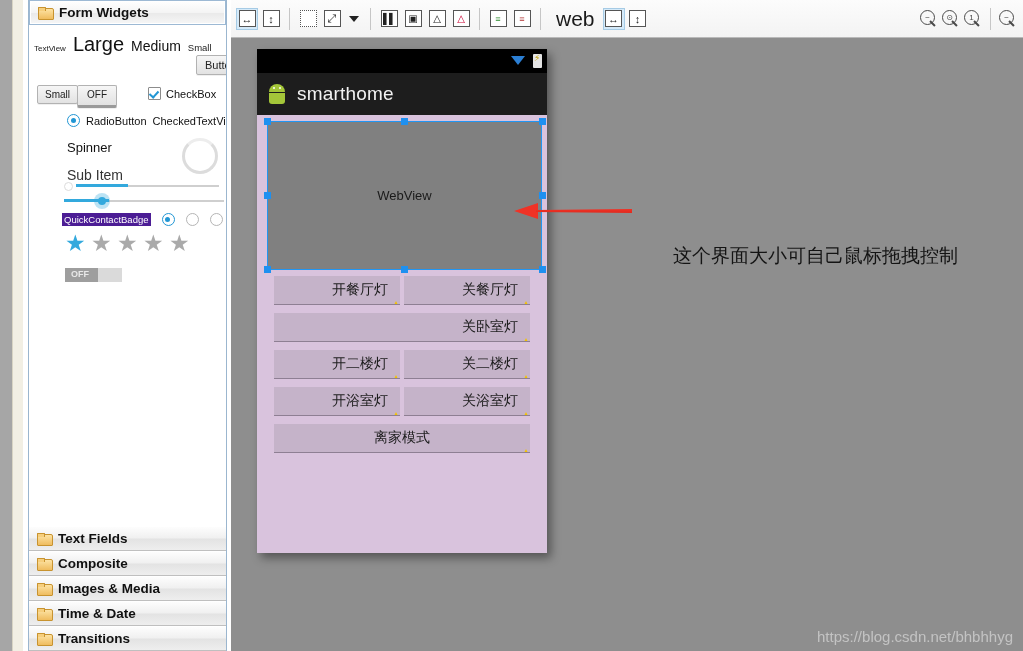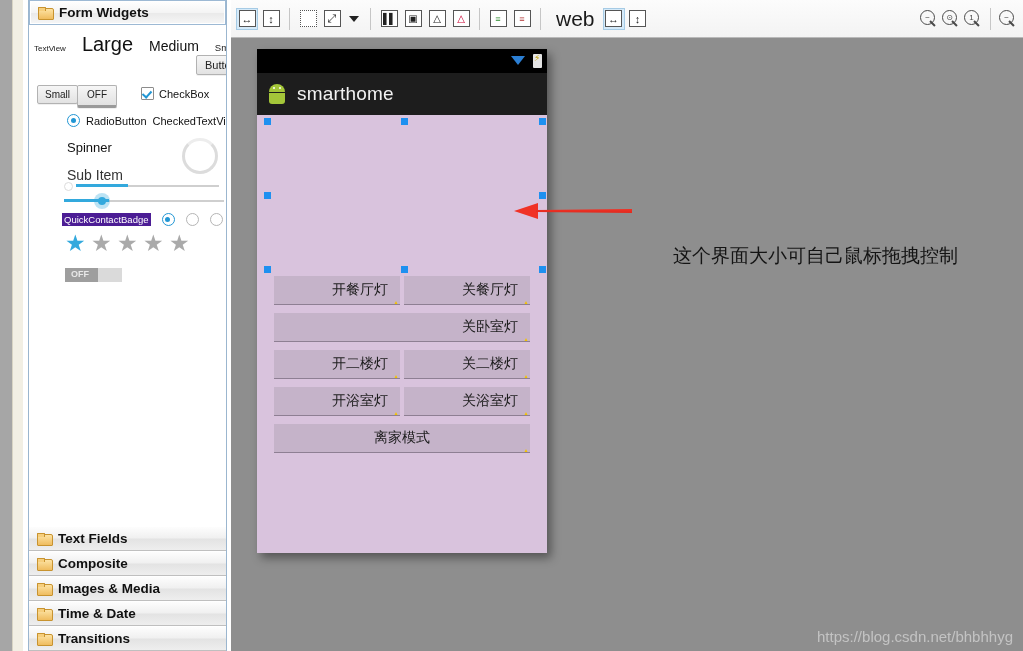--- a/index.html
+++ b/index.html
@@ -52,36 +52,36 @@
   .folder:after{
     content:"";position:absolute;left:0;top:0px;width:6px;height:3px;
     background:#f6cf7e;border:1px solid #c8932f;border-bottom:none;border-radius:1px 1px 0 0;
   }
 
   
   #widget-area{position:absolute;left:0;top:25px;right:0;height:450px;background:#fff;overflow:hidden;}
   #bottom-cats{position:absolute;left:0;bottom:0;width:100%;}
 
   
-  #row-text{position:absolute;left:5px;top:8px;display:flex;align-items:baseline;gap:16px;}
+  #row-text{position:absolute;left:5px;top:8px;display:flex;align-items:baseline;gap:7px;}
   .tv-tiny{font-size:8px;color:#222;}
   .tv-large{font-size:20px;color:#111;}
   .tv-medium{font-size:14px;color:#111;}
   .tv-small{font-size:9.5px;color:#222;}
 
   .abtn{
     background:linear-gradient(to bottom,#f6f6f6,#e2e2e2);
     border:1px solid #b2b2b2;border-radius:2px;
     padding:3px 8px;font-size:11px;color:#222;display:inline-block;
     box-shadow:0 1px 0 rgba(0,0,0,.06);
   }
   #btn-button{position:absolute;left:167px;top:30px;}
   #btn-small{position:absolute;left:8px;top:60px;font-size:10px;padding:3px 7px;}
   #btn-off{position:absolute;left:48px;top:60px;font-size:10px;padding:3px 9px 5px 9px;border-bottom:3px solid #9a9a9a;}
-  #cb-row{position:absolute;left:112px;top:62px;display:flex;align-items:flex-end;gap:5px;}
+  #cb-row{position:absolute;left:119px;top:62px;display:flex;align-items:flex-end;gap:5px;}
   .checkbox{width:11px;height:11px;border:1px solid #8c8c8c;background:#fff;position:relative;border-radius:1px;}
   .checkbox:after{content:"";position:absolute;left:2px;top:1px;width:4px;height:7px;border:solid #2196d4;border-width:0 2px 2px 0;transform:rotate(42deg);}
   .lbl{font-size:11px;color:#111;}
 
   #radio-row{position:absolute;left:38px;top:89px;display:flex;align-items:center;gap:6px;}
   .radio{width:11px;height:11px;border-radius:50%;border:1px solid #8c8c8c;background:#fff;position:relative;}
   .radio.on:after{content:"";position:absolute;left:2.5px;top:2.5px;width:5px;height:5px;border-radius:50%;background:#2196d4;}
   .radio.blue{border-color:#2196d4;}
 
   #spinner-block{position:absolute;left:38px;top:115px;}
@@ -389,20 +389,23 @@
       <div id="action-bar">
         <span id="droid">
           <span class="head"></span>
             <span class="eye l"></span>
             <span class="eye r"></span>
             <span class="body"></span>
         </span>
         <span id="app-title">smarthome</span>
       </div>
 
+      <div id="webview">
+        <span>WebView</span>
+      </div>
       <span class="handle hc" style="left:7px;top:69px;"></span>
       <span class="handle hc" style="left:144px;top:69px;"></span>
       <span class="handle hc" style="left:282px;top:69px;"></span>
       <span class="handle hc" style="left:7px;top:143px;"></span>
       <span class="handle hc" style="left:282px;top:143px;"></span>
       <span class="handle hc" style="left:7px;top:217px;"></span>
       <span class="handle hc" style="left:144px;top:217px;"></span>
       <span class="handle hc" style="left:282px;top:217px;"></span>
 
       <div id="btn-grid">

